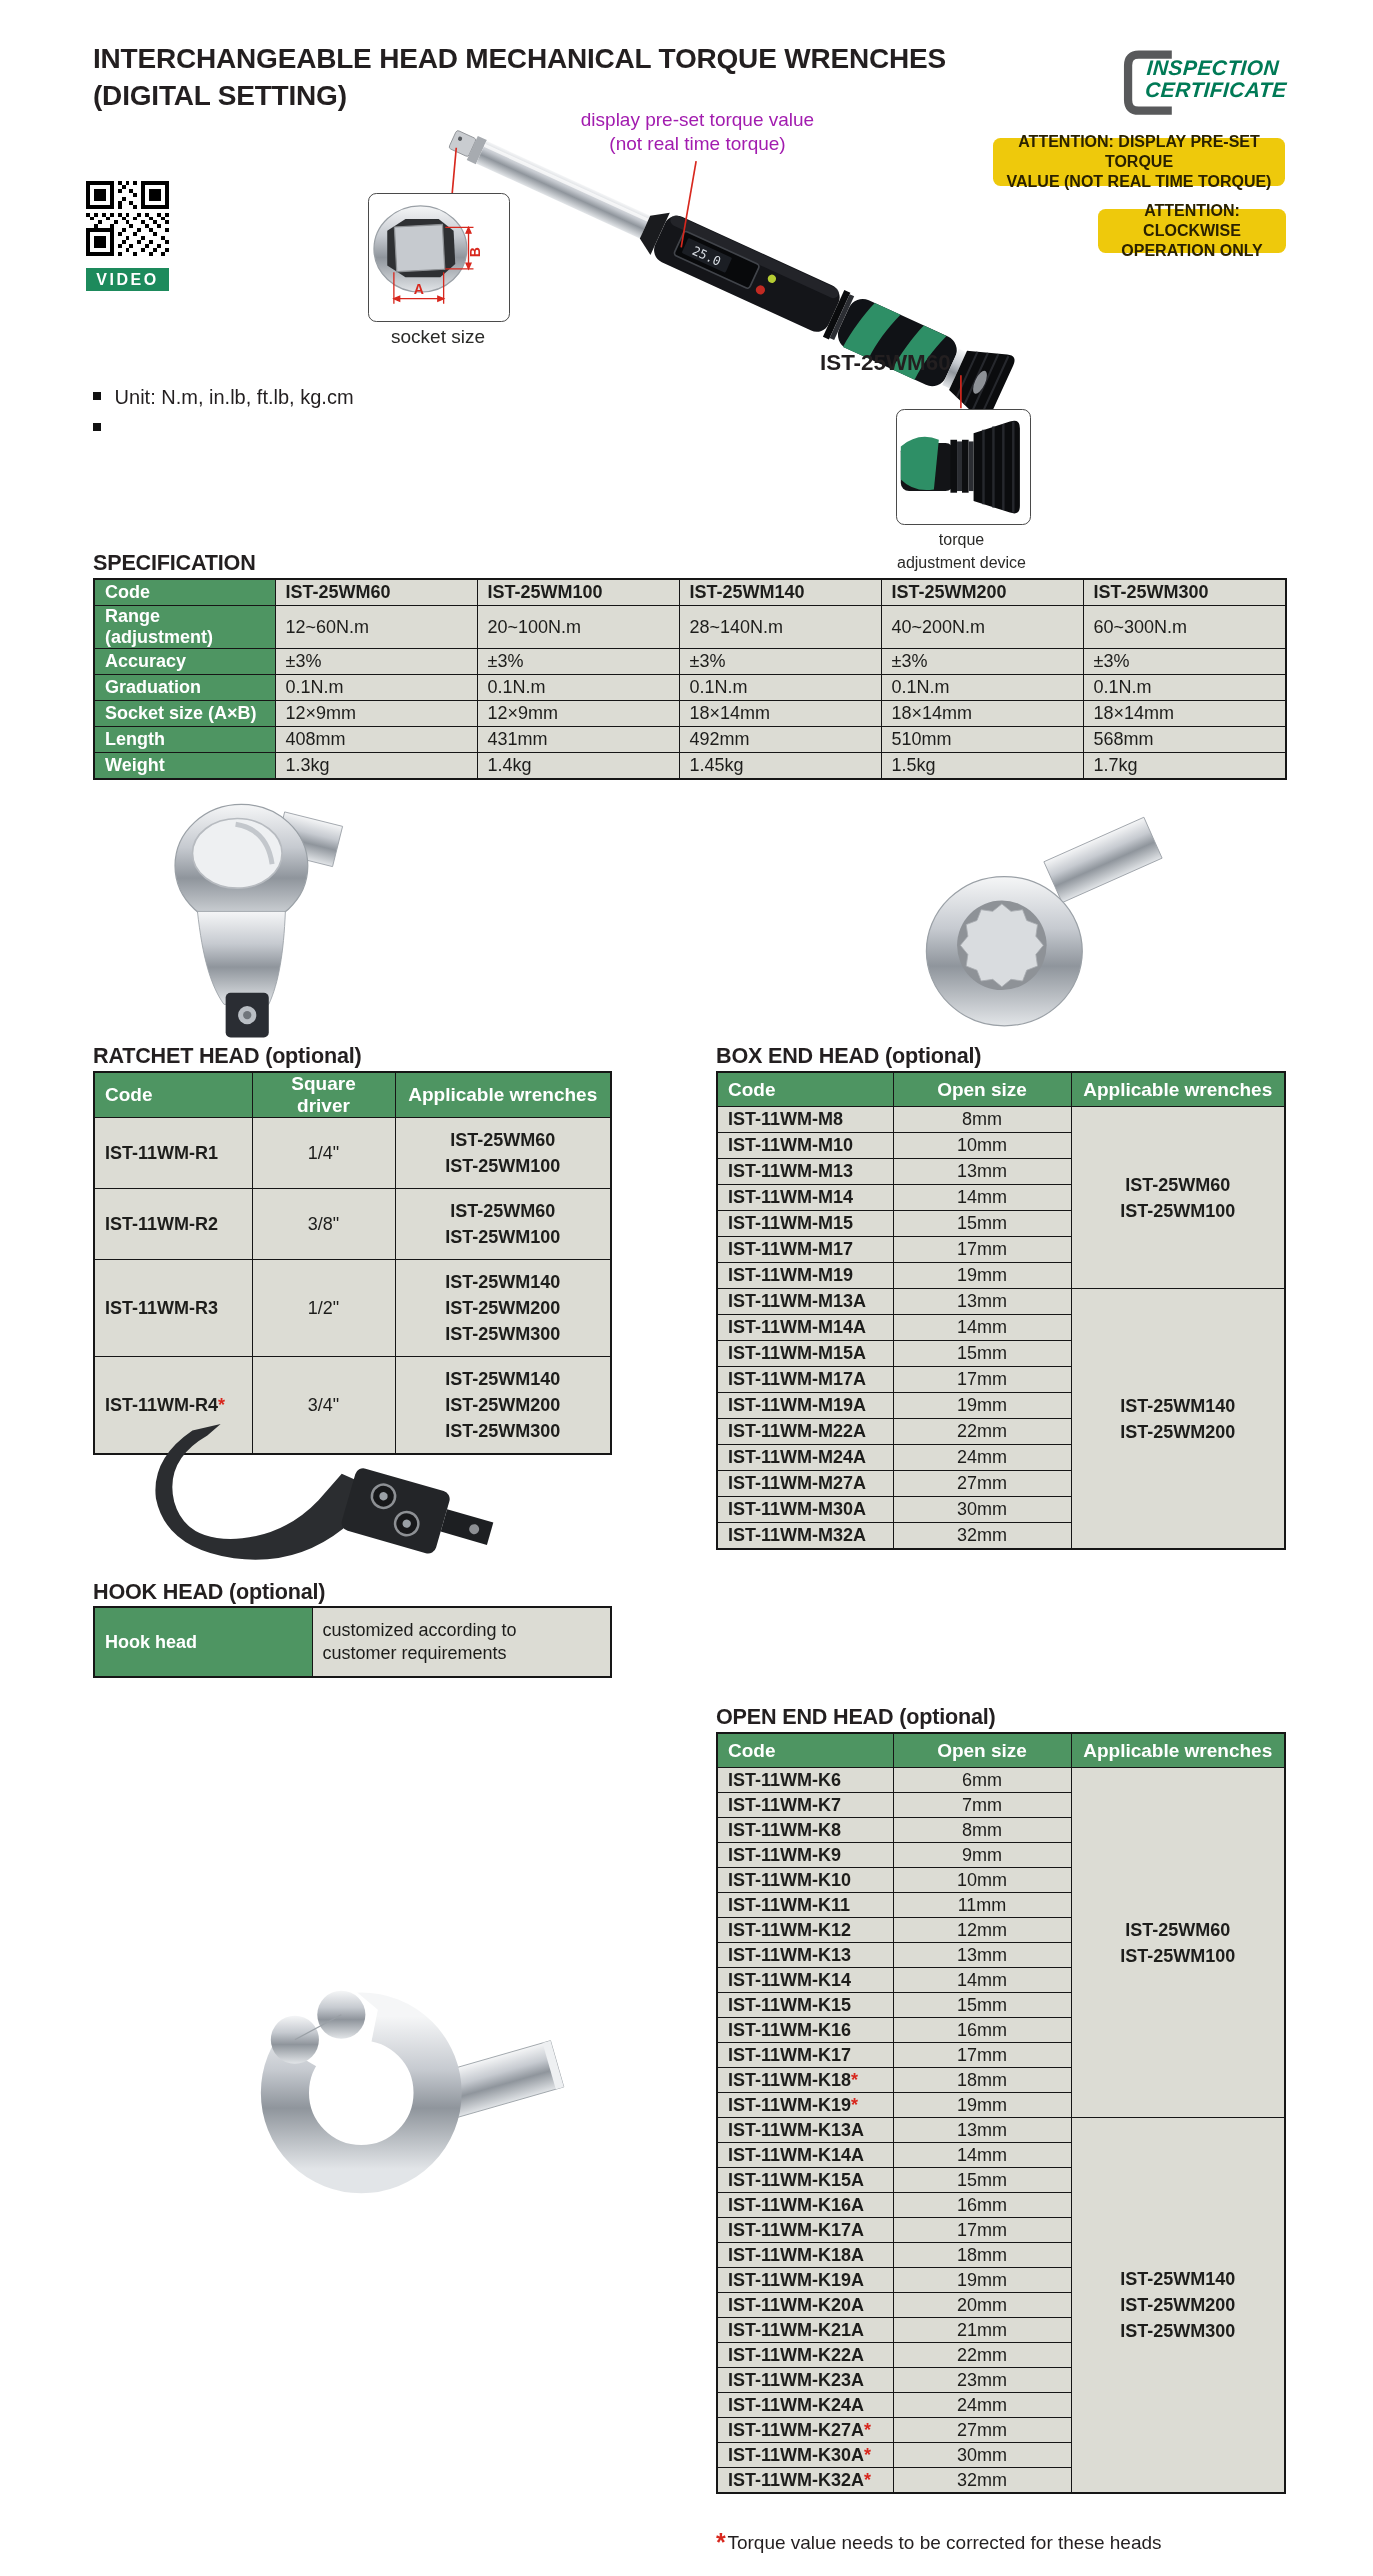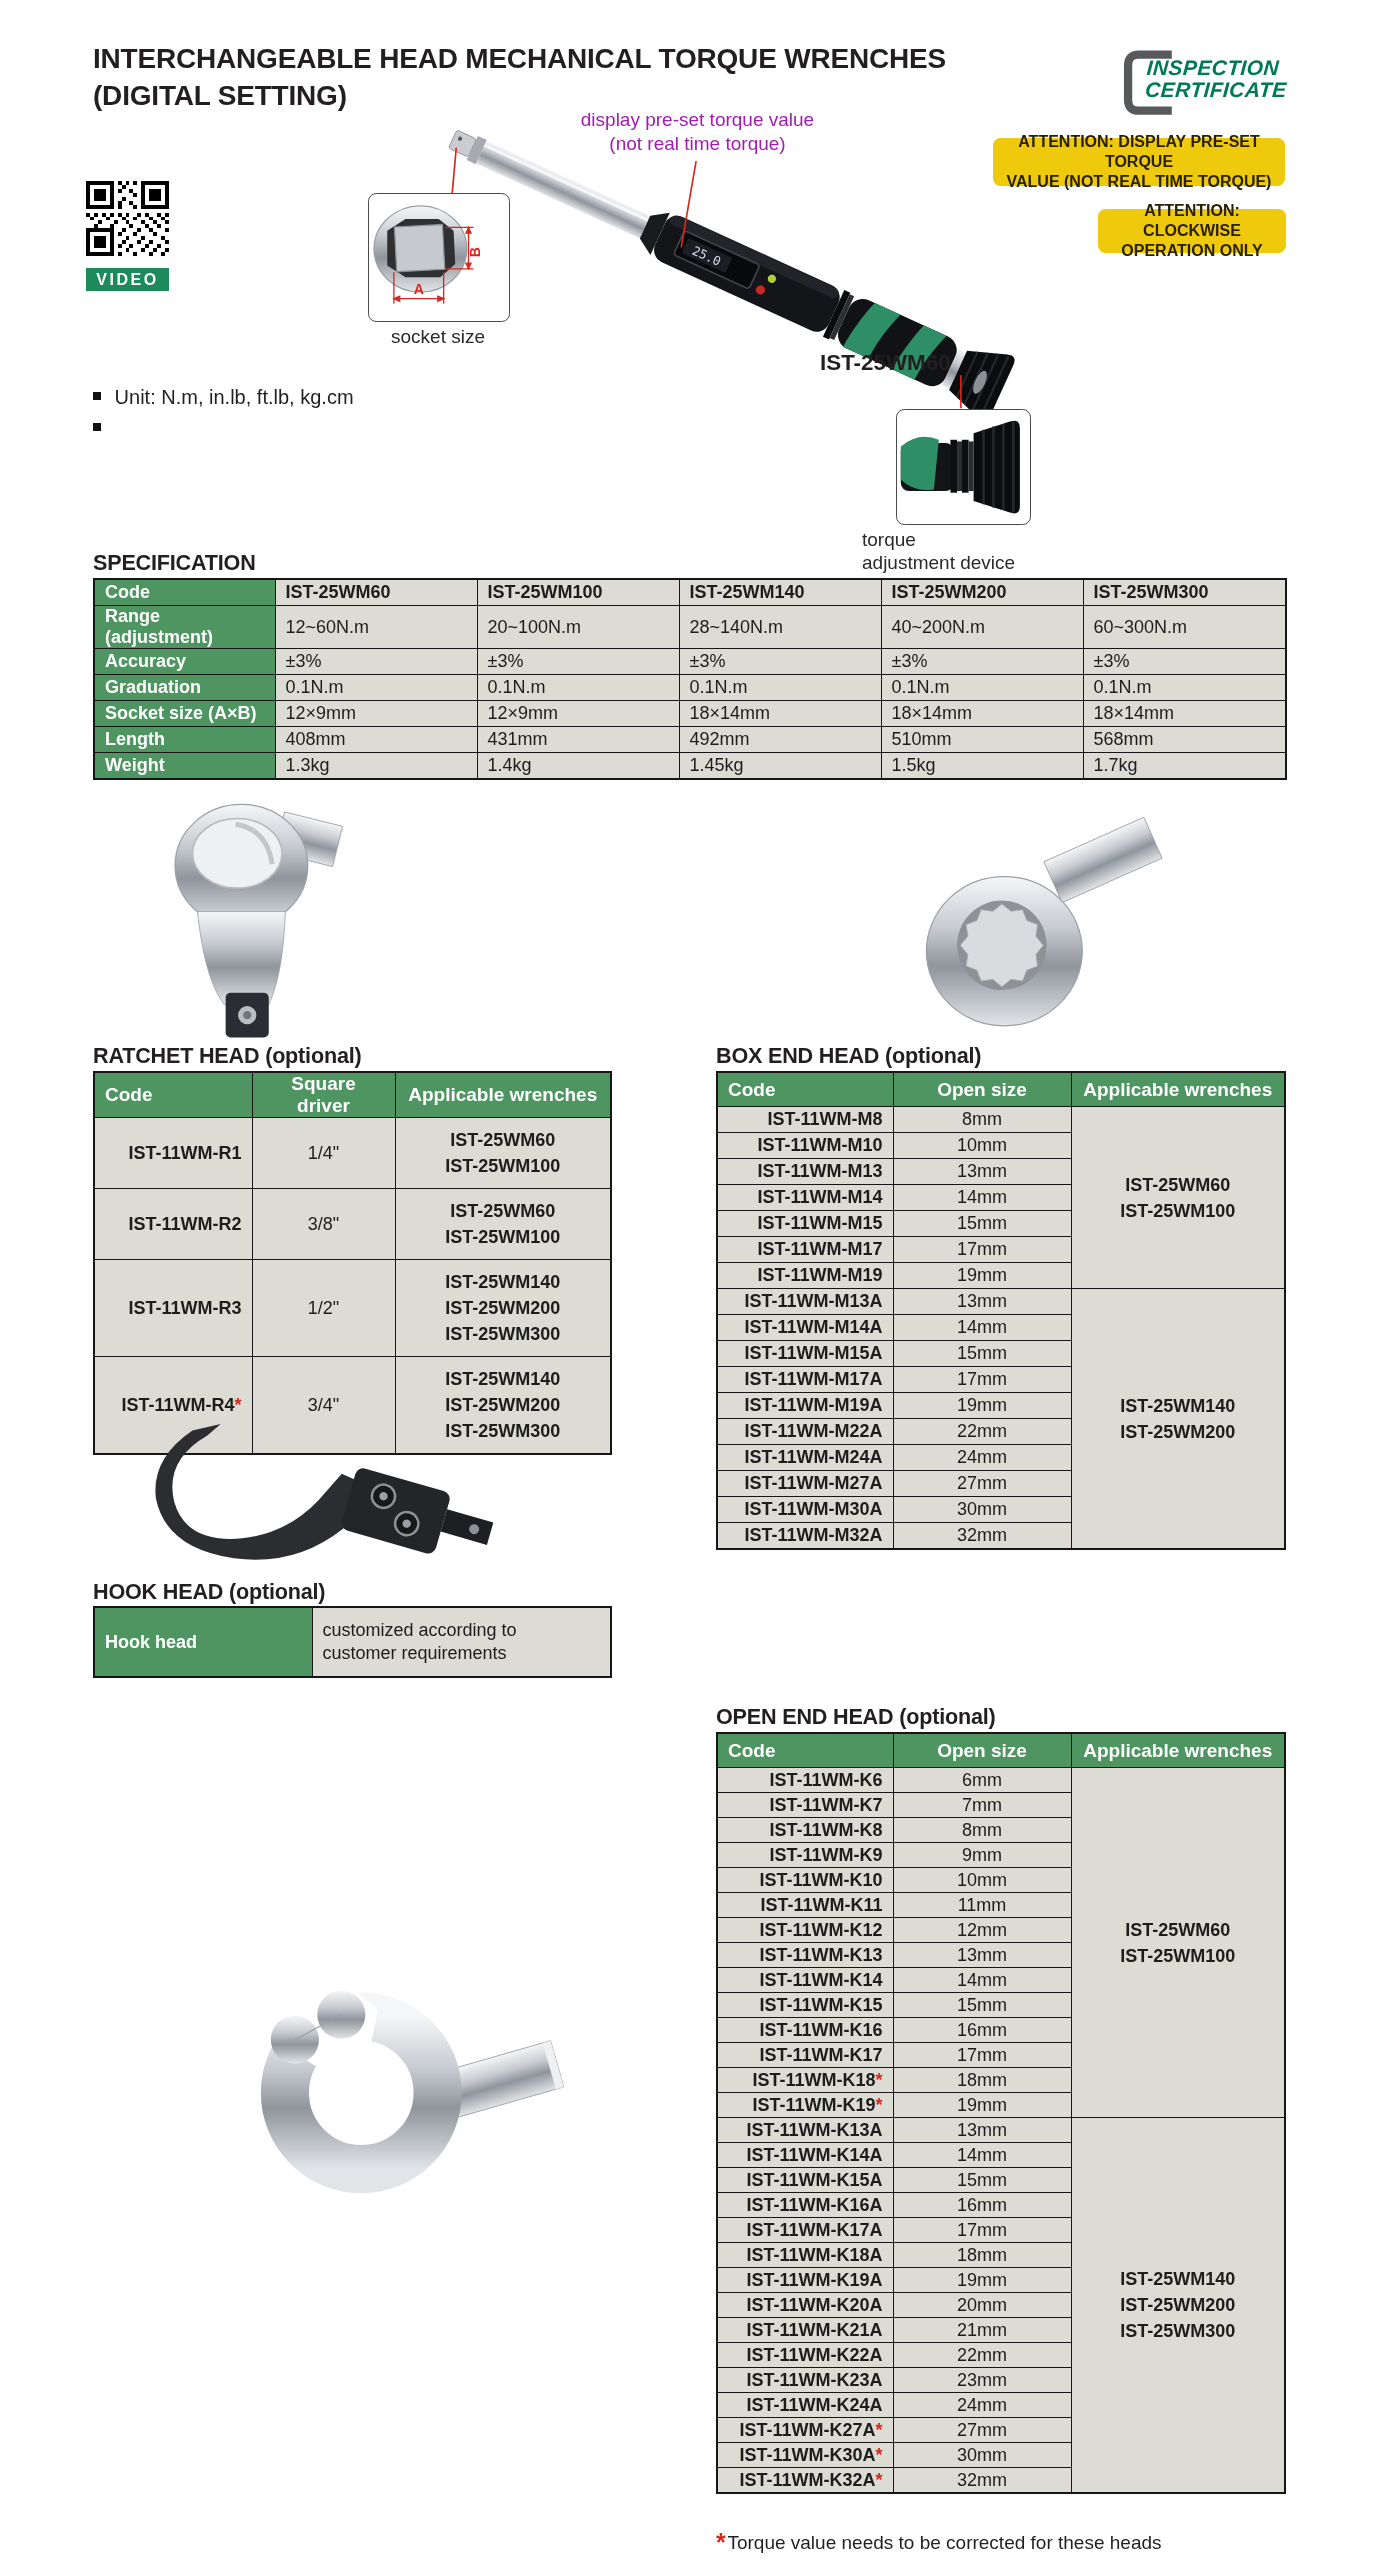--- a/index.html
+++ b/index.html
@@ -26,33 +26,33 @@
   .qr{left:86px;top:181px;}
   .video-bar{left:86px;top:268px;width:83px;height:23px;background:var(--video-green);color:#fff;
              font-weight:bold;font-size:16px;letter-spacing:2.5px;text-align:center;line-height:23px;}
   
   .display-label{left:548px;top:108px;width:299px;text-align:center;font-size:19px;line-height:24px;color:#a21caf;}
   .model-label{left:820px;top:350px;font-size:22.4px;font-weight:bold;}
   .inset{border:1.7px solid #4a4a4a;border-radius:8.3px;background:#fff;overflow:hidden;}
   .socket-inset{left:368px;top:193px;width:140px;height:127px;}
   .socket-label{left:368px;top:326px;width:140px;text-align:center;font-size:19px;color:#2a2a28;}
   .torque-inset{left:896px;top:409px;width:133px;height:114px;}
-  .torque-label{left:862px;top:528px;width:199px;text-align:left;font-size:19px;line-height:23px;color:#2a2a28;}
+  .torque-label{left:862px;top:528px;width:199px;text-align:center;font-size:16px;line-height:23px;color:#2a2a28;}
   
   .bullets{left:93px;top:384px;width:548px;}
   .bullet-item{position:relative;padding-left:21.6px;font-size:20px;line-height:26px;margin-bottom:5px;}
   .bullet-item .sq{position:absolute;left:0;top:8.3px;width:7.5px;height:7.5px;background:#111;}
   
   table.dtable{border-collapse:collapse;table-layout:fixed;border:2.5px solid #161616;}
   .dtable th,.dtable td{border:1.7px solid #161616;font-size:18px;padding:0 10px;color:#1d1d1b;overflow:hidden;}
   .dtable td{background:var(--cell-gray);}
   .dtable .lbl{background:var(--table-green);color:#fff;text-align:left;font-weight:bold;}
   .dtable .hrow th{background:var(--table-green);color:#fff;font-weight:bold;font-size:19px;height:33px;}
   .dtable .b{font-weight:bold;}
-  .dtable .code{font-weight:bold;text-align:right;}
+  .dtable .code{font-weight:bold;text-align:left;}
   .dtable .ctr{text-align:center;}
   .dtable .wr{font-weight:bold;text-align:center;line-height:26px;}
   .spec td,.spec th{height:25px;}
   .boxt td{height:25px;}
   .opent td{height:24px;margin-top:16px;}
   .ratt td{line-height:25px;}
   .ratt .h2 td{height:70px;}
   .ratt .h3 td{height:96px;}
   .hookt td,.hookt th{height:68px;font-size:18px;line-height:23px;}
   .star{color:var(--accent-red);font-weight:bold;}

